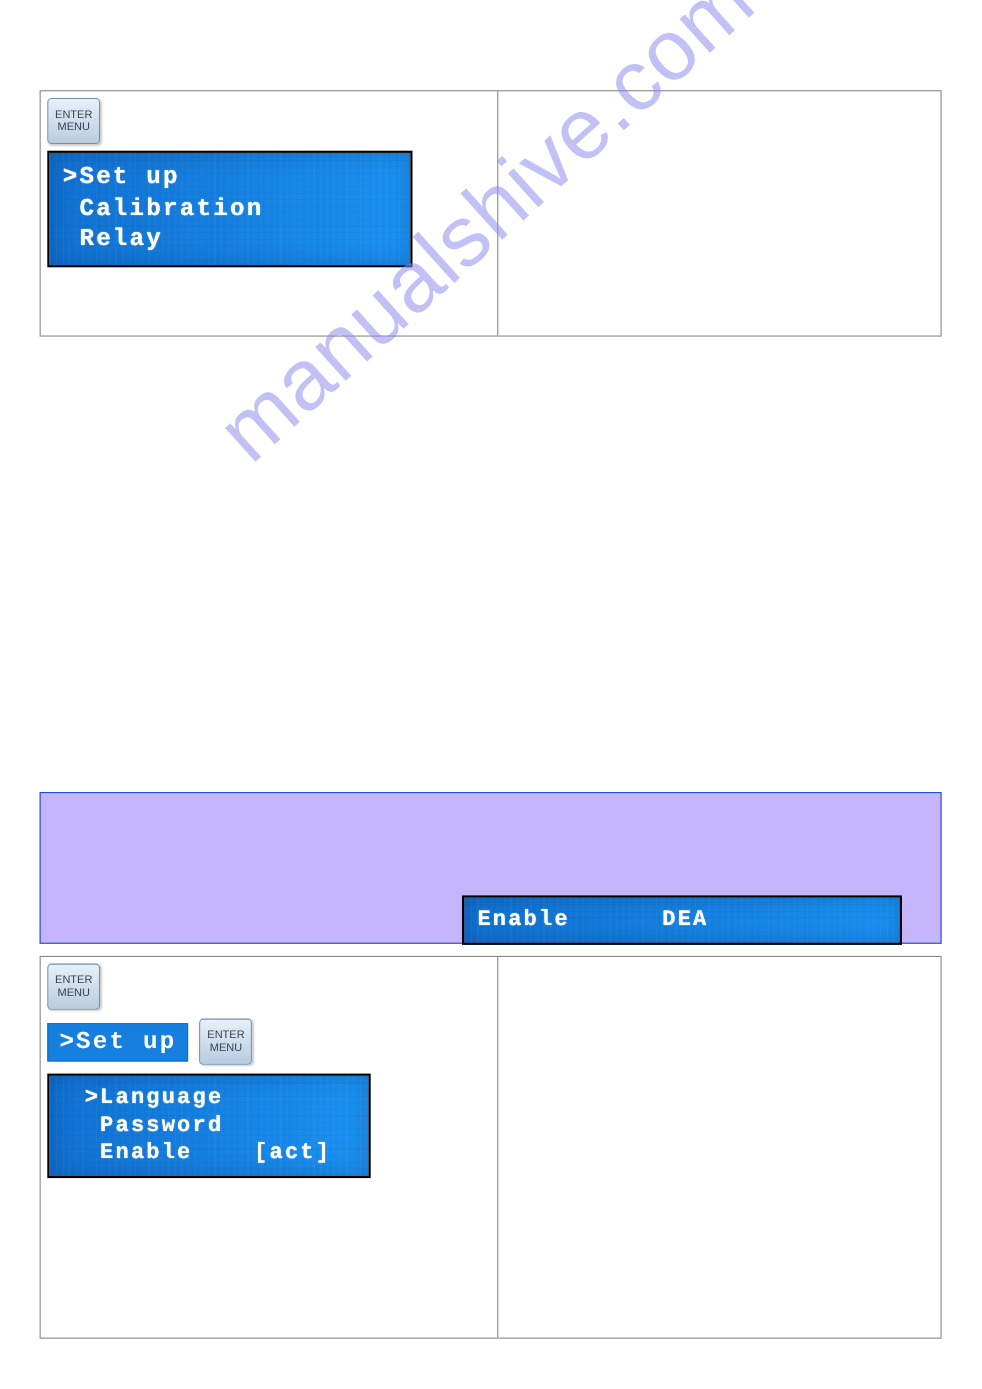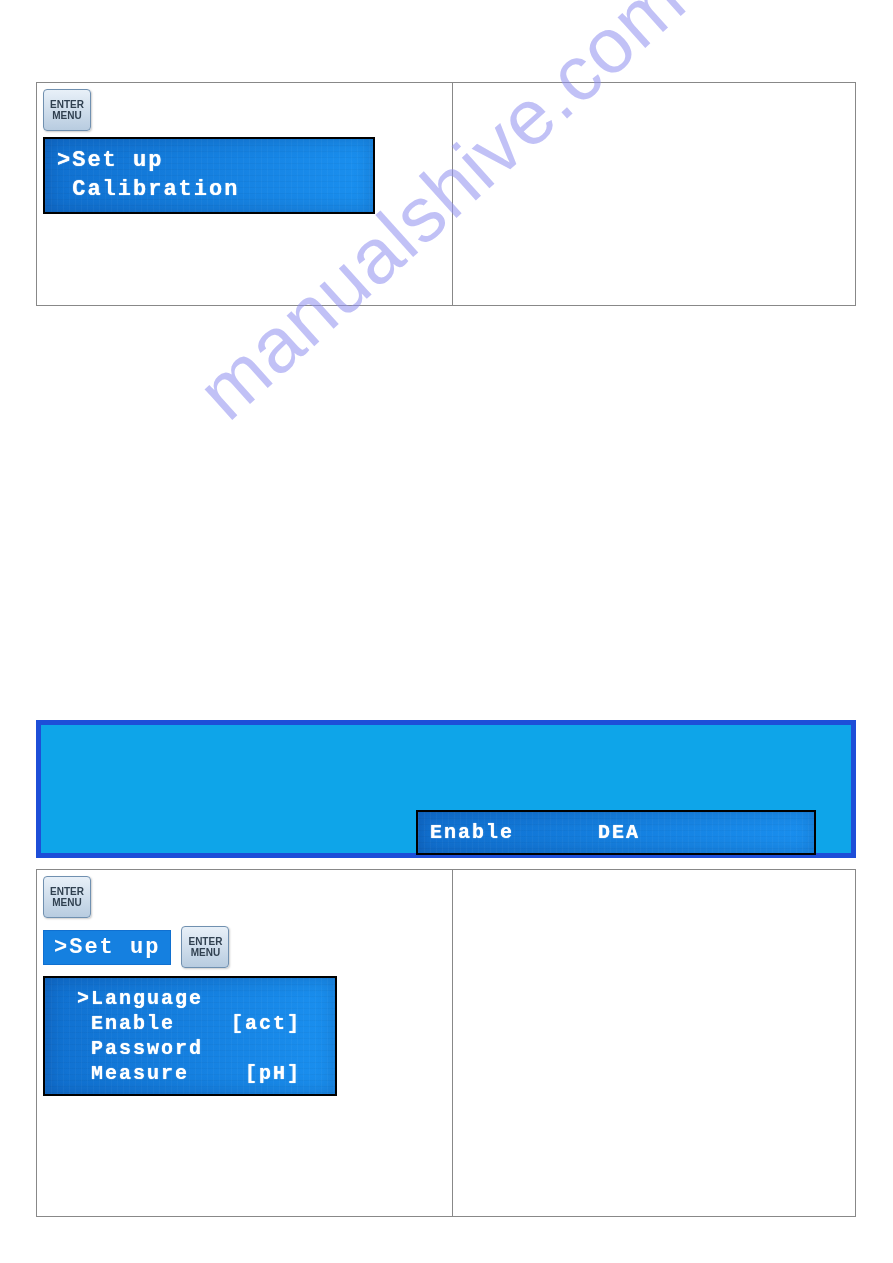--- a/index.html
+++ b/index.html
@@ -33,21 +33,21 @@
     height: 42px;
     background: linear-gradient(to bottom, #e8f0f8, #b8cce0);
     border: 1px solid #7090b0;
     border-radius: 4px;
     box-shadow: 1px 1px 2px rgba(0,0,0,0.2);
     display: flex;
     flex-direction: column;
     align-items: center;
     justify-content: center;
     font-size: 10px;
-    font-weight: bold;
+    font-weight: normal;
     color: #304050;
     line-height: 1.1;
     cursor: pointer;
   }
 
   .lcd-screen {
     background: #1580e0;
     background: linear-gradient(to right, #1070d0, #1a90f0);
     border: 2px solid #000;
     padding: 8px 12px;
@@ -95,22 +95,22 @@
     letter-spacing: 1px;
   }
 
   
   .yellow-banner {
     position: absolute;
     left: 36px;
     top: 720px;
     width: 820px;
     height: 138px;
-    background: #0ea5e9;
-    border: 5px solid #1d4ed8;
+    background: #c4b5fd;
+    border: 1px solid #1d4ed8;
   }
   .yellow-banner .inner-lcd {
     position: absolute;
     right: 35px;
     bottom: -2px;
     width: 400px;
   }
 
   
   .inline-row {
@@ -137,20 +137,21 @@
 <div class="panel-split" style="left:36px; top:82px; width:820px; height:224px;">
   <div class="panel-left">
     <div class="enter-menu-btn">
       <div>ENTER</div>
       <div>MENU</div>
     </div>
     <div class="lcd-screen" style="margin-top:6px; width:332px;">
       <div class="grid-overlay"></div>
       <div class="lcd-line">&gt;Set up</div>
       <div class="lcd-line"> Calibration</div>
+      <div class="lcd-line"> Relay</div>
     </div>
   </div>
   <div class="panel-right"></div>
 </div>
 
 <div class="watermark">manualshive.com</div>
 
 <div class="yellow-banner">
   <div class="inner-lcd lcd-screen lcd-small">
     <div class="grid-overlay"></div>
@@ -169,19 +170,18 @@
       <div class="inline-lcd">&gt;Set up</div>
       <div class="enter-menu-btn">
         <div>ENTER</div>
         <div>MENU</div>
       </div>
     </div>
 
     <div class="lcd-screen lcd-small" style="width:294px;padding-left:32px;">
       <div class="grid-overlay"></div>
       <div class="lcd-line">&gt;Language</div>
+      <div class="lcd-line"> Password</div>
       <div class="lcd-line"> Enable    [act]</div>
-      <div class="lcd-line"> Password</div>
-      <div class="lcd-line"> Measure    [pH]</div>
     </div>
   </div>
   <div class="panel-right"></div>
 </div>
 
 </body></html>

